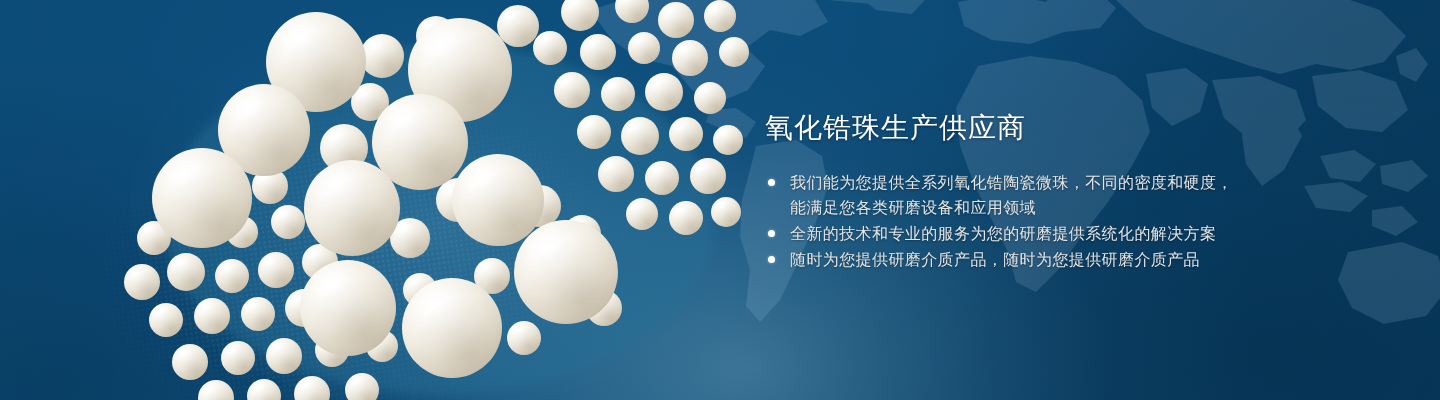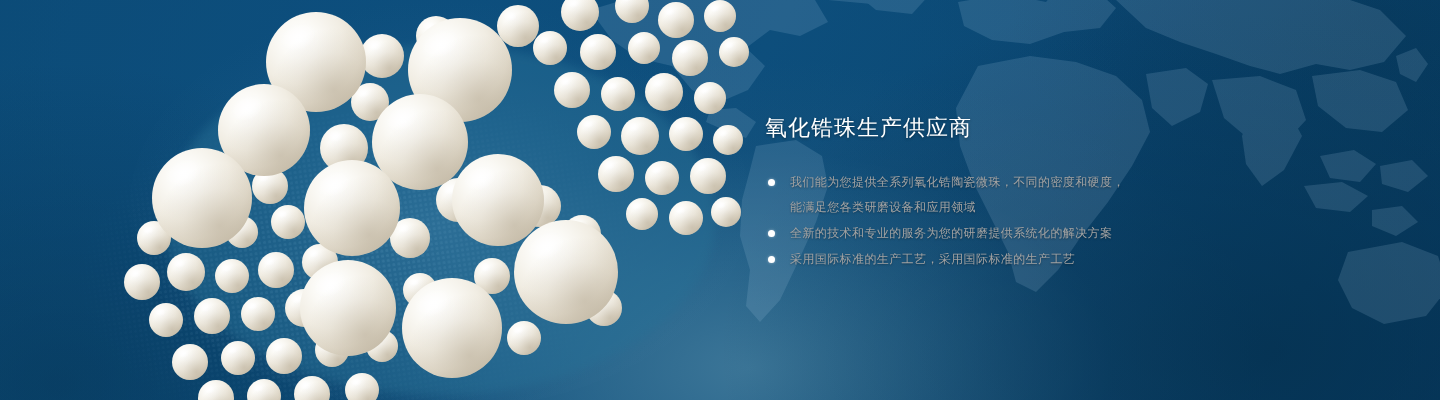--- a/index.html
+++ b/index.html
@@ -76,39 +76,39 @@
   
   .copy {
     position: absolute;
     left: 765px;
     top: 108px;
     width: 620px;
   }
 
   .headline {
     color: #ffffff;
-    font-size: 22px;
+    font-size: 28px;
     line-height: 40px;
     letter-spacing: 1px;
     margin: 0 0 22px 0;
     font-weight: normal;
     text-shadow: 0 1px 3px rgba(0,0,0,0.40);
     white-space: nowrap;
   }
 
   .points {
     list-style: none;
     margin: 0;
     padding: 0;
   }
   .point {
     position: relative;
     padding-left: 25px;
-    color: #a3a3a3;
-    font-size: 12px;
+    color: #e5e5e5;
+    font-size: 16px;
     line-height: 25px;
     letter-spacing: 0.4px;
     margin-bottom: 1px;
     text-shadow: 0 1px 2px rgba(0,0,0,0.35);
   }
   .point .dot {
     position: absolute;
     left: 3px;
     top: 9px;
     width: 7px;
@@ -461,18 +461,18 @@
         <span class="dot"></span>
         <span>我们能为您提供全系列氧化锆陶瓷微珠，不同的密度和硬度，</span>
         <span class="line2">能满足您各类研磨设备和应用领域</span>
       </li>
       <li class="point">
         <span class="dot"></span>
         <span>全新的技术和专业的服务为您的研磨提供系统化的解决方案</span>
       </li>
       <li class="point">
         <span class="dot"></span>
-        <span>采用国际标准的生产工艺，采用国际标准的生产工艺</span>
+        <span>随时为您提供研磨介质产品，随时为您提供研磨介质产品</span>
       </li>
     </ul>
   </div>
 
 </div>
 
 </body></html>

